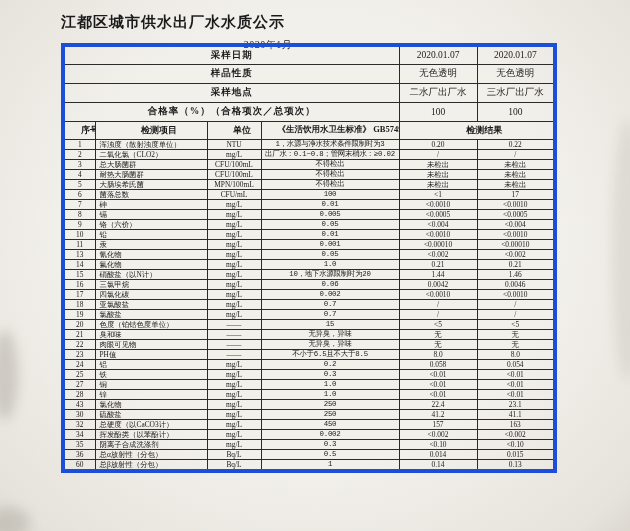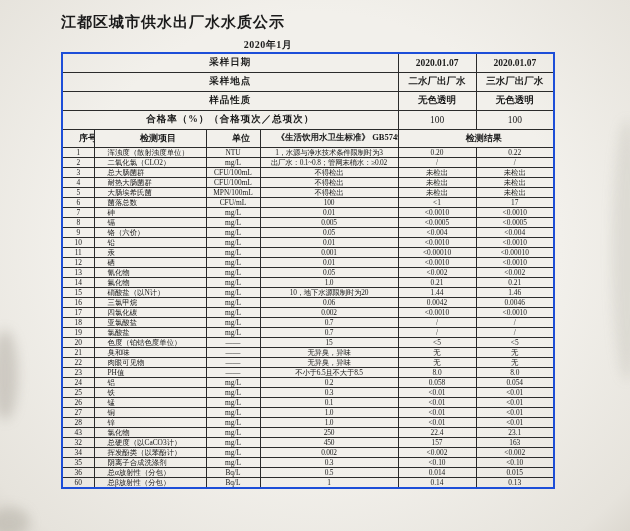--- a/index.html
+++ b/index.html
@@ -15,45 +15,45 @@
   .a1{left:-8px;top:330px;width:26px;height:90px;background:rgba(120,112,100,.25);}
   .a2{left:-10px;bottom:-6px;width:40px;height:30px;background:rgba(120,112,100,.22);}
   .a3{right:-12px;top:120px;width:30px;height:260px;background:rgba(130,124,112,.14);}
 
   .title{
     position:absolute;top:13px;left:61px;width:492px;
     text-align:left;font-size:15px;font-weight:bold;letter-spacing:1px;
   }
   .subtitle{
     position:absolute;top:38px;left:22px;width:492px;
-    text-align:center;font-size:10px;font-weight:bold;letter-spacing:.5px;
+    text-align:center;font-size:10px;font-weight:normal;letter-spacing:.5px;
   }
 
   table.report{
-    position:absolute;left:61px;top:52px;
+    position:absolute;left:61px;top:43px;
     width:492px;border-collapse:collapse;table-layout:fixed;
-    border:2px solid #1d4ed8;
+    border:4px solid #1d4ed8;
   }
   .report td,.report th{
     border:1px solid #2b2b2b;
     padding:0;overflow:hidden;white-space:nowrap;
     text-align:center;vertical-align:middle;
     font-weight:normal;
   }
   tr.info{height:19px;}
   tr.info td{font-size:9.5px;}
   tr.info td.lbl{font-weight:bold;letter-spacing:1px;}
-  tr.info td.val-b{font-weight:bold;}
+  tr.info td.val-b{font-weight:normal;}
   tr.head{height:18px;}
   tr.head th{font-size:9px;font-weight:bold;padding-left:16px;}
   tr.head th.th-std{font-size:8.5px;text-align:right;}
   tbody.data tr{height:9px;}
   tbody.data td{font-size:7.4px;line-height:9px;}
-  td.c-item{text-align:left;padding-left:13px;}
-  td.c-std{letter-spacing:-.2px;}
+  td.c-item{text-align:left;padding-left:4px;}
+  td.c-std{letter-spacing:-.2px;font-family:Liberation Mono, monospace;}
 </style>
 </head>
 <body>
 
 <div class="artifact a1"></div>
 <div class="artifact a2"></div>
 <div class="artifact a3"></div>
 
 <div class="title">江都区城市供水出厂水水质公示</div>
 <div class="subtitle">2020年1月</div>
@@ -67,28 +67,28 @@
       <col style="width:78px">
       <col style="width:78px">
   </colgroup>
   <tbody>
     <tr class="info">
       <td class="lbl" colspan="4">采样日期</td>
       <td class="val-b">2020.01.07</td>
       <td class="val-b">2020.01.07</td>
     </tr>
     <tr class="info">
+      <td class="lbl" colspan="4">样品性质</td>
+      <td class="val-b">无色透明</td>
+      <td class="val-b">无色透明</td>
+    </tr>
+    <tr class="info">
       <td class="lbl" colspan="4">采样地点</td>
       <td class="val-b">二水厂出厂水</td>
       <td class="val-b">三水厂出厂水</td>
-    </tr>
-    <tr class="info">
-      <td class="lbl" colspan="4">样品性质</td>
-      <td class="val-b">无色透明</td>
-      <td class="val-b">无色透明</td>
     </tr>
     <tr class="info">
       <td class="lbl" colspan="4">合格率（%）（合格项次／总项次）</td>
       <td>100</td>
       <td>100</td>
     </tr>
     <tr class="head">
       <th>序号</th>
       <th>检测项目</th>
       <th>单位</th>
@@ -179,28 +179,20 @@
   </tr>
       <tr>
     <td class="c-no">11</td>
     <td class="c-item">汞</td>
     <td class="c-unit">mg/L</td>
     <td class="c-std">0.001</td>
     <td class="c-r1">&lt;0.00010</td>
     <td class="c-r2">&lt;0.00010</td>
   </tr>
       <tr>
-    <td class="c-no">12</td>
-    <td class="c-item">硒</td>
-    <td class="c-unit">mg/L</td>
-    <td class="c-std">0.01</td>
-    <td class="c-r1">&lt;0.0010</td>
-    <td class="c-r2">&lt;0.0010</td>
-  </tr>
-      <tr>
     <td class="c-no">13</td>
     <td class="c-item">氰化物</td>
     <td class="c-unit">mg/L</td>
     <td class="c-std">0.05</td>
     <td class="c-r1">&lt;0.002</td>
     <td class="c-r2">&lt;0.002</td>
   </tr>
       <tr>
     <td class="c-no">14</td>
     <td class="c-item">氟化物</td>
@@ -291,28 +283,20 @@
   </tr>
       <tr>
     <td class="c-no">25</td>
     <td class="c-item">铁</td>
     <td class="c-unit">mg/L</td>
     <td class="c-std">0.3</td>
     <td class="c-r1">&lt;0.01</td>
     <td class="c-r2">&lt;0.01</td>
   </tr>
       <tr>
-    <td class="c-no">26</td>
-    <td class="c-item">锰</td>
-    <td class="c-unit">mg/L</td>
-    <td class="c-std">0.1</td>
-    <td class="c-r1">&lt;0.01</td>
-    <td class="c-r2">&lt;0.01</td>
-  </tr>
-      <tr>
     <td class="c-no">27</td>
     <td class="c-item">铜</td>
     <td class="c-unit">mg/L</td>
     <td class="c-std">1.0</td>
     <td class="c-r1">&lt;0.01</td>
     <td class="c-r2">&lt;0.01</td>
   </tr>
       <tr>
     <td class="c-no">28</td>
     <td class="c-item">锌</td>
@@ -321,20 +305,28 @@
     <td class="c-r1">&lt;0.01</td>
     <td class="c-r2">&lt;0.01</td>
   </tr>
       <tr>
     <td class="c-no">43</td>
     <td class="c-item">氯化物</td>
     <td class="c-unit">mg/L</td>
     <td class="c-std">250</td>
     <td class="c-r1">22.4</td>
     <td class="c-r2">23.1</td>
+  </tr>
+      <tr>
+    <td class="c-no">30</td>
+    <td class="c-item">硫酸盐</td>
+    <td class="c-unit">mg/L</td>
+    <td class="c-std">250</td>
+    <td class="c-r1">41.2</td>
+    <td class="c-r2">41.1</td>
   </tr>
       <tr>
     <td class="c-no">32</td>
     <td class="c-item">总硬度（以CaCO3计）</td>
     <td class="c-unit">mg/L</td>
     <td class="c-std">450</td>
     <td class="c-r1">157</td>
     <td class="c-r2">163</td>
   </tr>
       <tr>

